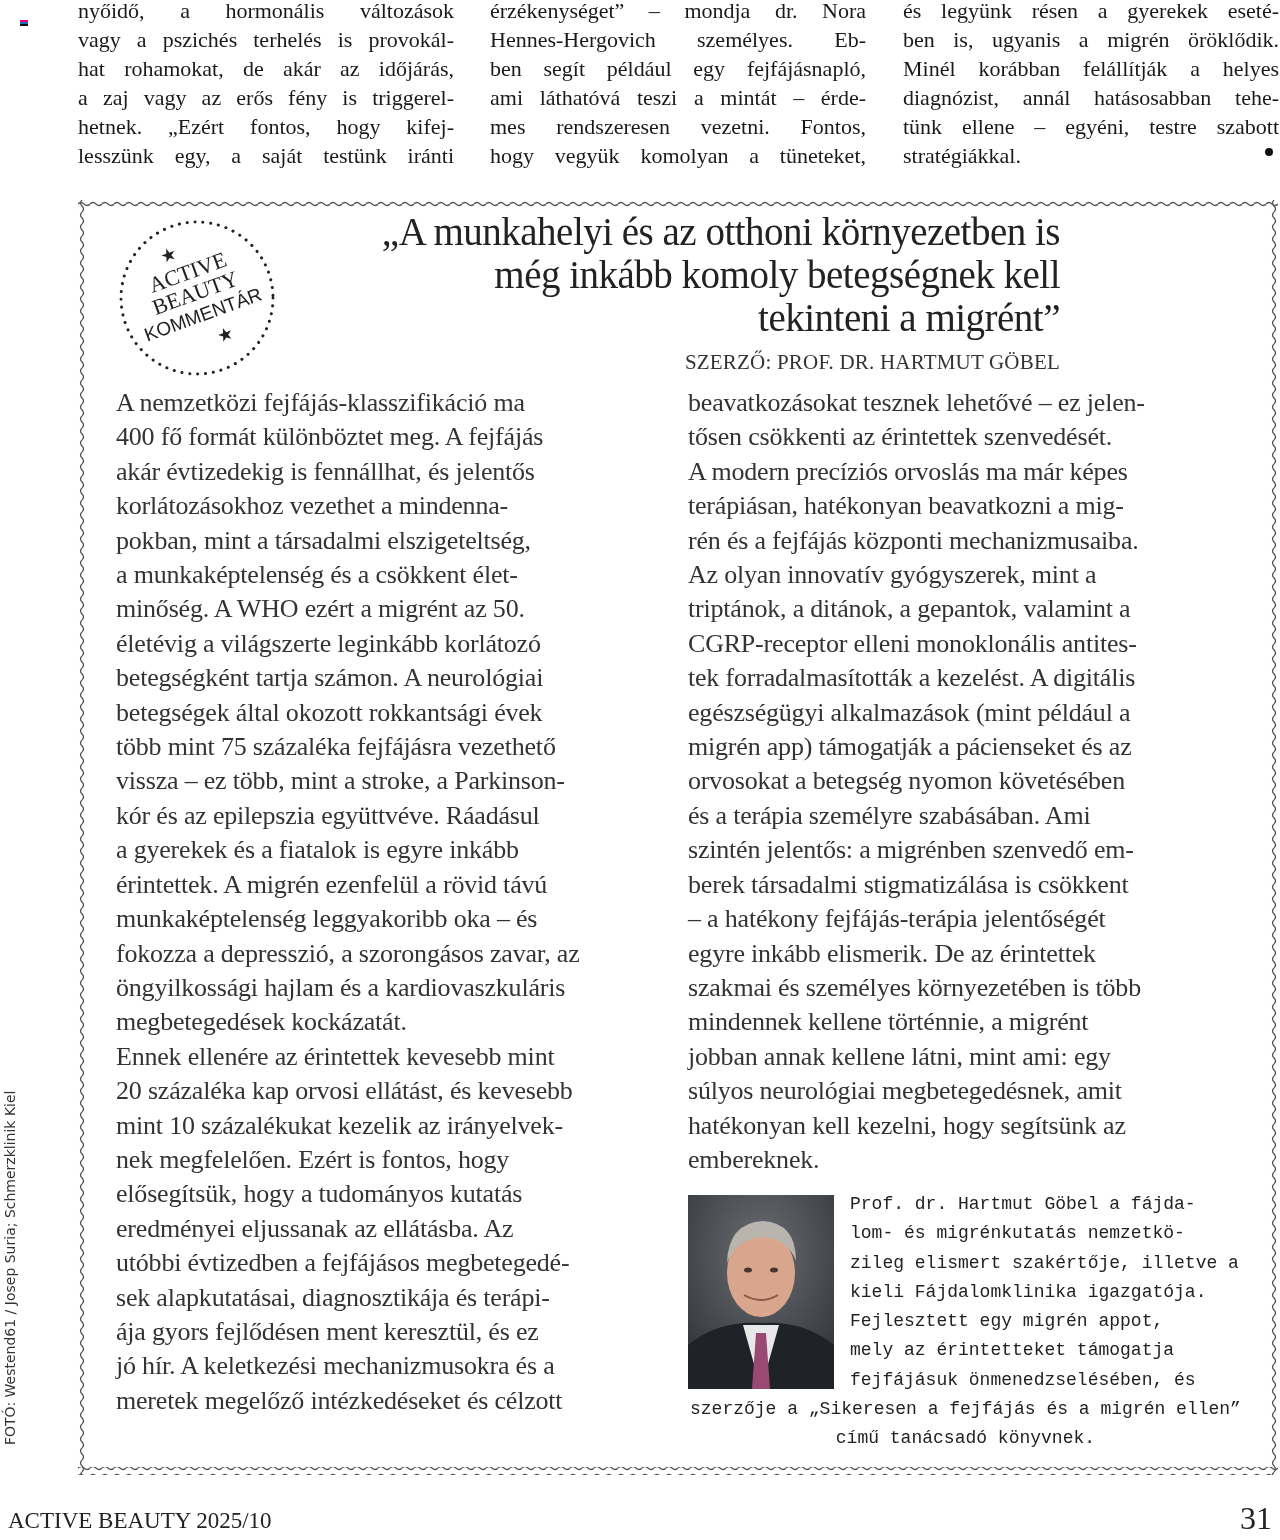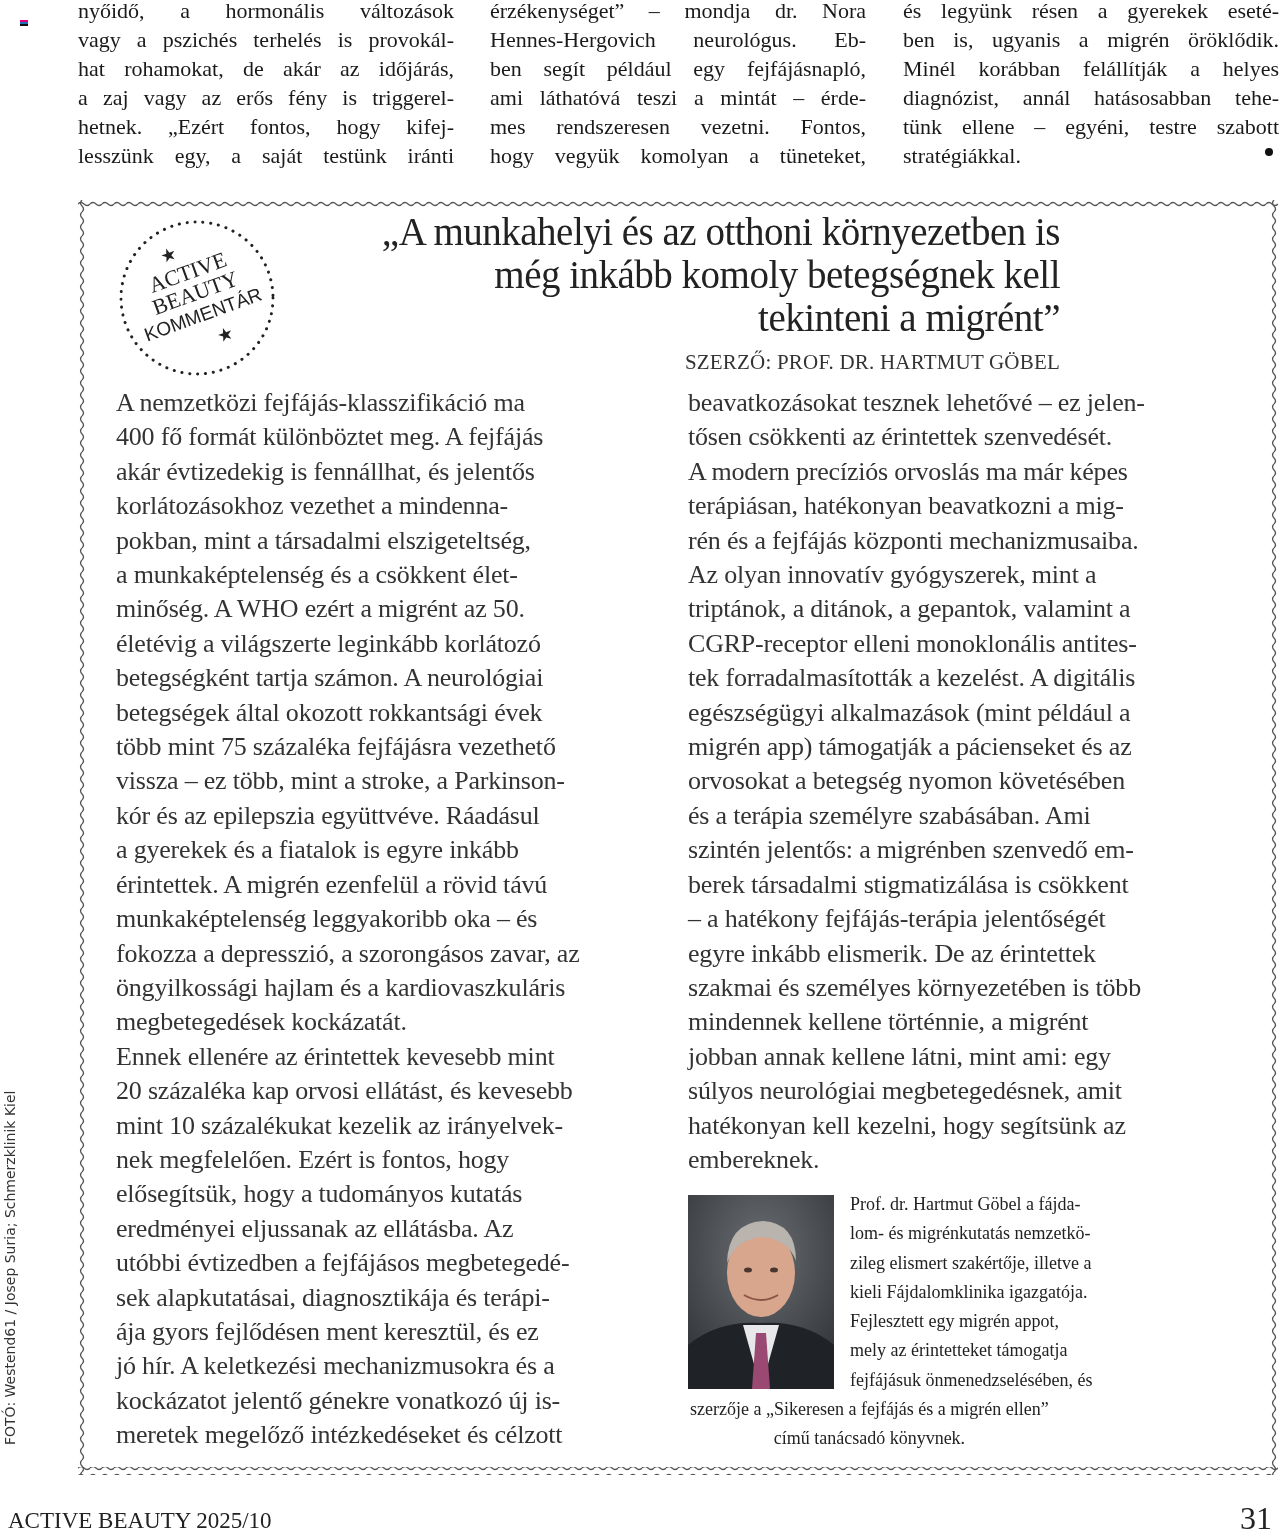--- a/index.html
+++ b/index.html
@@ -13,21 +13,21 @@
   .end-dot{position:absolute;right:6px;top:152px;width:8px;height:8px;border-radius:50%;background:#111;}
   .box{left:78px;top:200px;width:1200px;height:1275px;}
   .stamp{left:115px;top:218px;width:165px;height:160px;}
   .headline{left:300px;top:210px;width:760px;text-align:right;font-family:"Liberation Serif",serif;font-size:39px;line-height:43px;color:#222;letter-spacing:-0.5px;}
   .author{left:300px;top:350px;width:760px;text-align:right;font-family:"Liberation Serif",serif;font-size:21px;color:#333;letter-spacing:0.2px;}
   .body-col{font-family:"Liberation Serif",serif;font-size:26px;line-height:34.4px;color:#333;letter-spacing:-0.2px;}
   .body-col div{white-space:nowrap;}
   .col1{left:116px;top:386px;}
   .col2{left:688px;top:386px;}
   .photo{left:688px;top:1195px;width:146px;height:194px;overflow:hidden;background:#3b3f44;}
-  .bio{font-family:Liberation Serif, serif;font-size:18px;line-height:29.3px;color:#222;}
+  .bio{font-family:Liberation Mono, monospace;font-size:18px;line-height:29.3px;color:#222;}
   .bio div{white-space:nowrap;}
   .bio1{left:850px;top:1190px;}
   .bio2{left:690px;top:1395px;text-align:center;}
   .credit{left:2px;top:1445px;transform:rotate(-90deg);transform-origin:0 0;font-family:"DejaVu Sans","Liberation Sans",sans-serif;font-size:14px;color:#333;white-space:nowrap;}
   .footer-left{left:8px;top:1508px;font-family:"Liberation Serif",serif;font-size:23px;color:#222;text-align:center;}
   .footer-right{right:8px;top:1500px;font-family:"Liberation Serif",serif;font-size:32px;color:#222;}
 </style>
 </head>
 <body>
 
@@ -40,21 +40,21 @@
 <div class="abs top-col" style="left:78px;width:376px;">
   <div>nyőidő, a hormonális változások</div>
   <div>vagy a pszichés terhelés is provokál-</div>
   <div>hat rohamokat, de akár az időjárás,</div>
   <div>a zaj vagy az erős fény is triggerel-</div>
   <div>hetnek. „Ezért fontos, hogy kifej-</div>
   <div>lesszünk egy, a saját testünk iránti</div>
 </div>
 <div class="abs top-col" style="left:490px;width:376px;">
   <div>érzékenységet” – mondja dr. Nora</div>
-  <div>Hennes-Hergovich neurológus. Eb-</div>
+  <div>Hennes-Hergovich személyes. Eb-</div>
   <div>ben segít például egy fejfájásnapló,</div>
   <div>ami láthatóvá teszi a mintát – érde-</div>
   <div>mes rendszeresen vezetni. Fontos,</div>
   <div>hogy vegyük komolyan a tüneteket,</div>
 </div>
 <div class="abs top-col" style="left:903px;width:376px;">
   <div>és legyünk résen a gyerekek eseté-</div>
   <div>ben is, ugyanis a migrén öröklődik.</div>
   <div>Minél korábban felállítják a helyes</div>
   <div>diagnózist, annál hatásosabban tehe-</div>
@@ -119,21 +119,20 @@
     <div>Ennek ellenére az érintettek kevesebb mint</div>
     <div>20 százaléka kap orvosi ellátást, és kevesebb</div>
     <div>mint 10 százalékukat kezelik az irányelvek-</div>
     <div>nek megfelelően. Ezért is fontos, hogy</div>
     <div>elősegítsük, hogy a tudományos kutatás</div>
     <div>eredményei eljussanak az ellátásba. Az</div>
     <div>utóbbi évtizedben a fejfájásos megbetegedé-</div>
     <div>sek alapkutatásai, diagnosztikája és terápi-</div>
     <div>ája gyors fejlődésen ment keresztül, és ez</div>
     <div>jó hír. A keletkezési mechanizmusokra és a</div>
-    <div>kockázatot jelentő génekre vonatkozó új is-</div>
     <div>meretek megelőző intézkedéseket és célzott</div>
   </div>
 <div class="abs body-col col2" id="col2">
     <div>beavatkozásokat tesznek lehetővé – ez jelen-</div>
     <div>tősen csökkenti az érintettek szenvedését.</div>
     <div>A modern precíziós orvoslás ma már képes</div>
     <div>terápiásan, hatékonyan beavatkozni a mig-</div>
     <div>rén és a fejfájás központi mechanizmusaiba.</div>
     <div>Az olyan innovatív gyógyszerek, mint a</div>
     <div>triptánok, a ditánok, a gepantok, valamint a</div>

